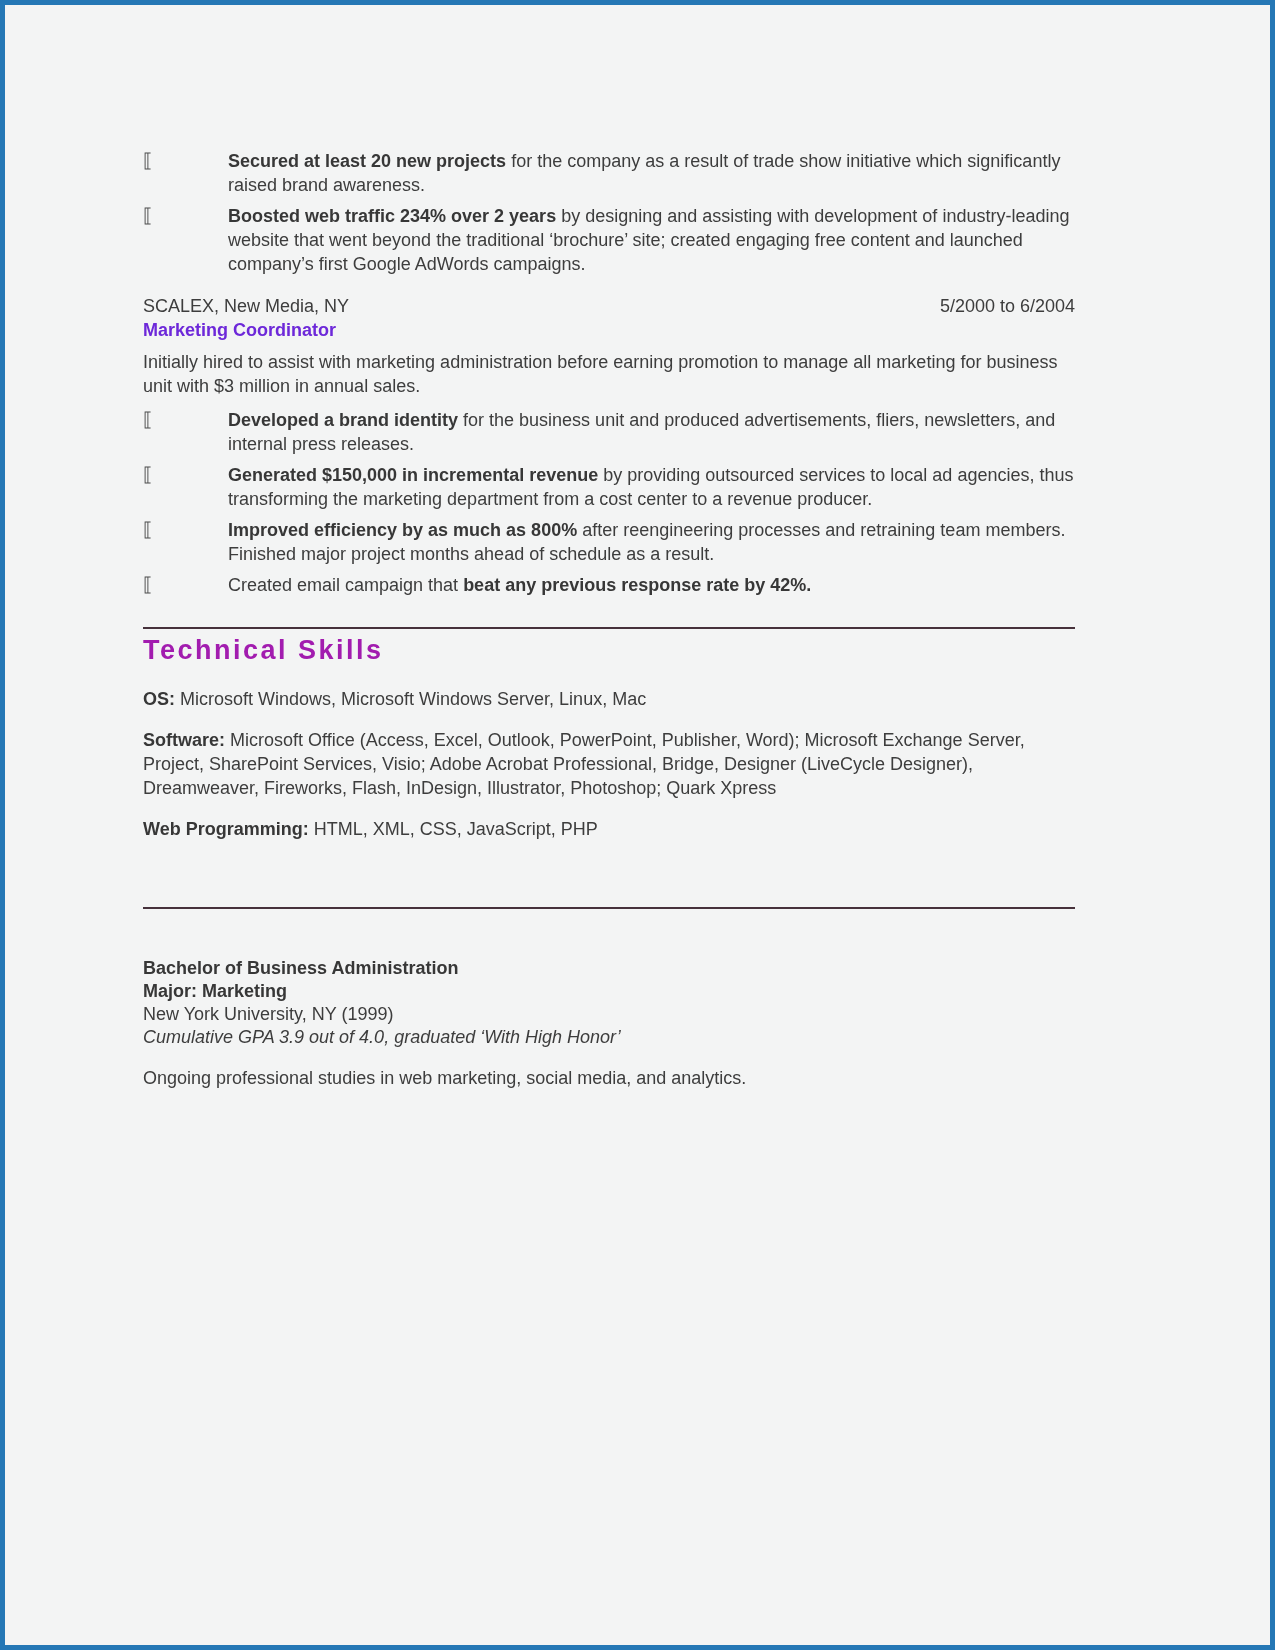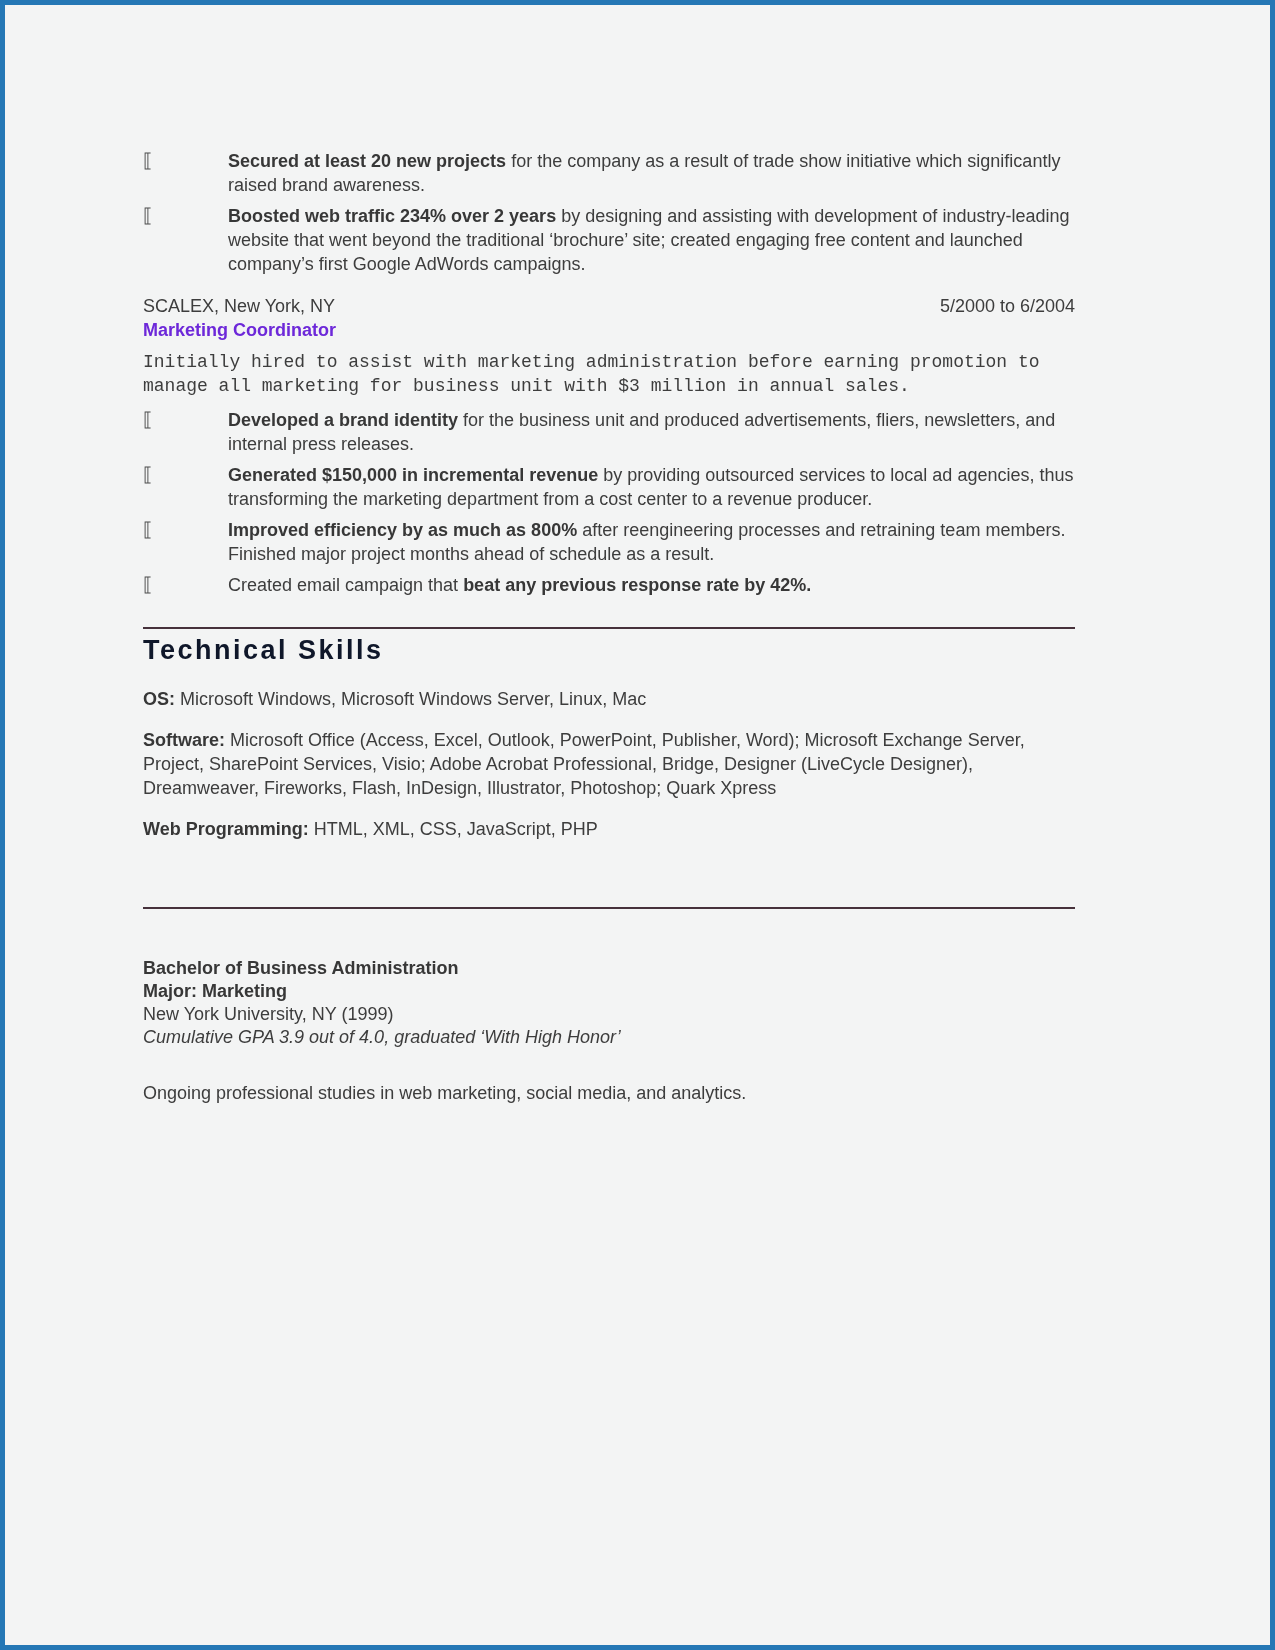--- a/index.html
+++ b/index.html
@@ -34,59 +34,59 @@
   }
   .bullet-text { flex: 1; margin-left: 48px; }
   b, .bold { font-weight: bold; color: #373737; }
   .company-block { margin-top: 18px; }
   .company-line {
     display: flex;
     justify-content: space-between;
     align-items: baseline;
   }
   .job-title { font-weight: bold; color: #6d28d9; }
-  .job-summary { margin: 8px 0 10px 0; font-family: Liberation Mono, monospace; }
+  .job-summary { margin: 8px 0 10px 0; }
   .section-rule {
     border: none;
     border-top: 2px solid #46313b;
     margin: 30px 0 6px 0;
   }
   .section-rule.edu { margin-top: 66px; }
   .section-heading {
     font-weight: bold;
     font-size: 27px;
     line-height: 30px;
     letter-spacing: 2.5px;
-    color: #0f172a;
+    color: #a21caf;
     margin: 6px 0 22px 0;
   }
   .skill-line { margin: 0 0 17px 0; }
   .edu-block { margin-top: 48px; }
   .edu-line { line-height: 23px; }
   .italic { font-style: italic; }
-  .edu-ongoing { margin-top: 32px; }
+  .edu-ongoing { margin-top: 17px; }
 </style>
 </head>
 <body>
 
 <div class="page">
   <div class="content">
 
     <div class="bullet-row">
       <span class="bullet-glyph">⟦</span>
       <span class="bullet-text"><span class="bold">Secured at least 20 new projects</span><span> for the company as a result of trade show initiative which significantly raised brand awareness.</span></span>
     </div>
     <div class="bullet-row">
       <span class="bullet-glyph">⟦</span>
       <span class="bullet-text"><span class="bold">Boosted web traffic 234% over 2 years</span><span> by designing and assisting with development of industry-leading website that went beyond the traditional ‘brochure’ site; created engaging free content and launched company’s first Google AdWords campaigns.</span></span>
     </div>
 
     <div class="company-block">
       <div class="company-line">
-        <span>SCALEX, New York, NY</span>
+        <span>SCALEX, New Media, NY</span>
         <span>5/2000 to 6/2004</span>
       </div>
       <div class="job-title">Marketing Coordinator</div>
       <div class="job-summary">Initially hired to assist with marketing administration before earning promotion to manage all marketing for business unit with $3 million in annual sales.</div>
 
       <div class="bullet-row">
         <span class="bullet-glyph">⟦</span>
         <span class="bullet-text"><span class="bold">Developed a brand identity</span><span> for the business unit and produced advertisements, fliers, newsletters, and internal press releases.</span></span>
       </div>
       <div class="bullet-row">

